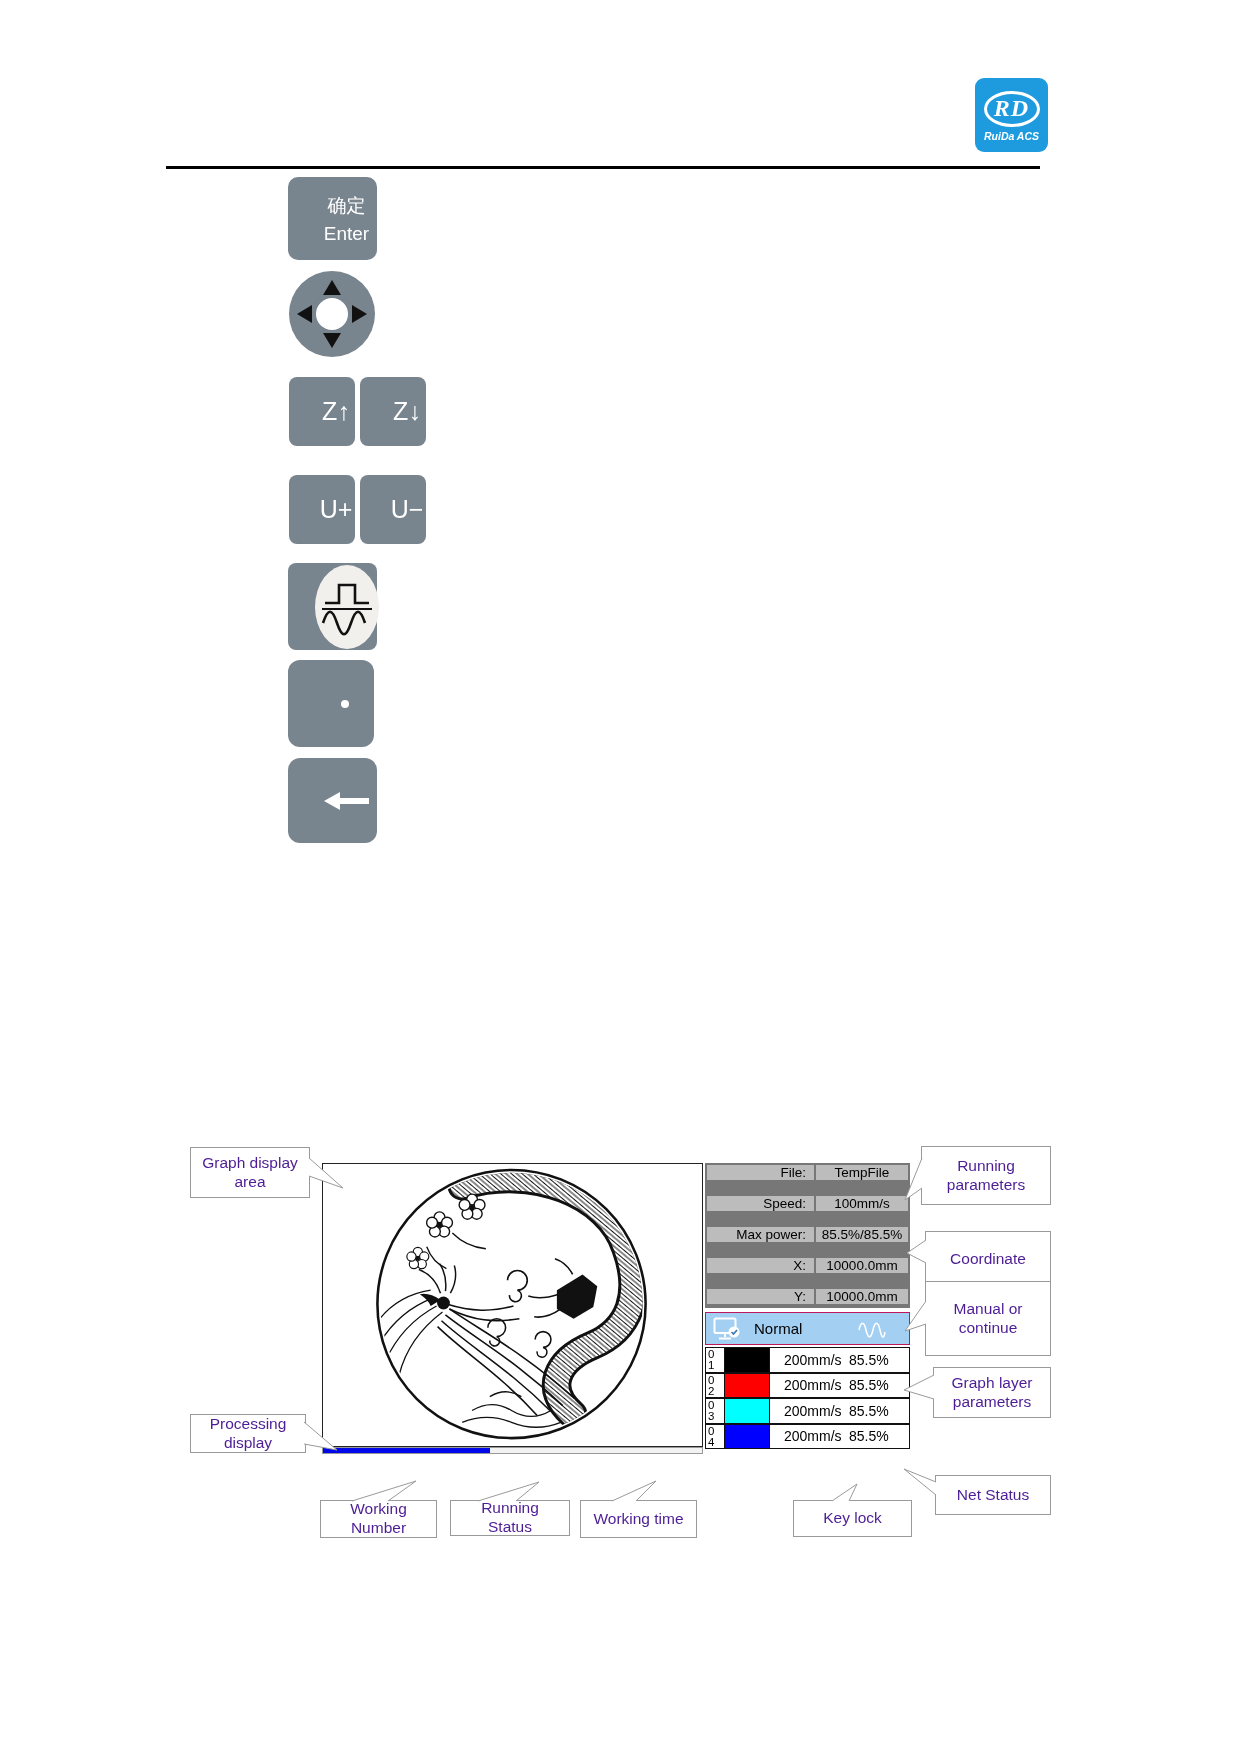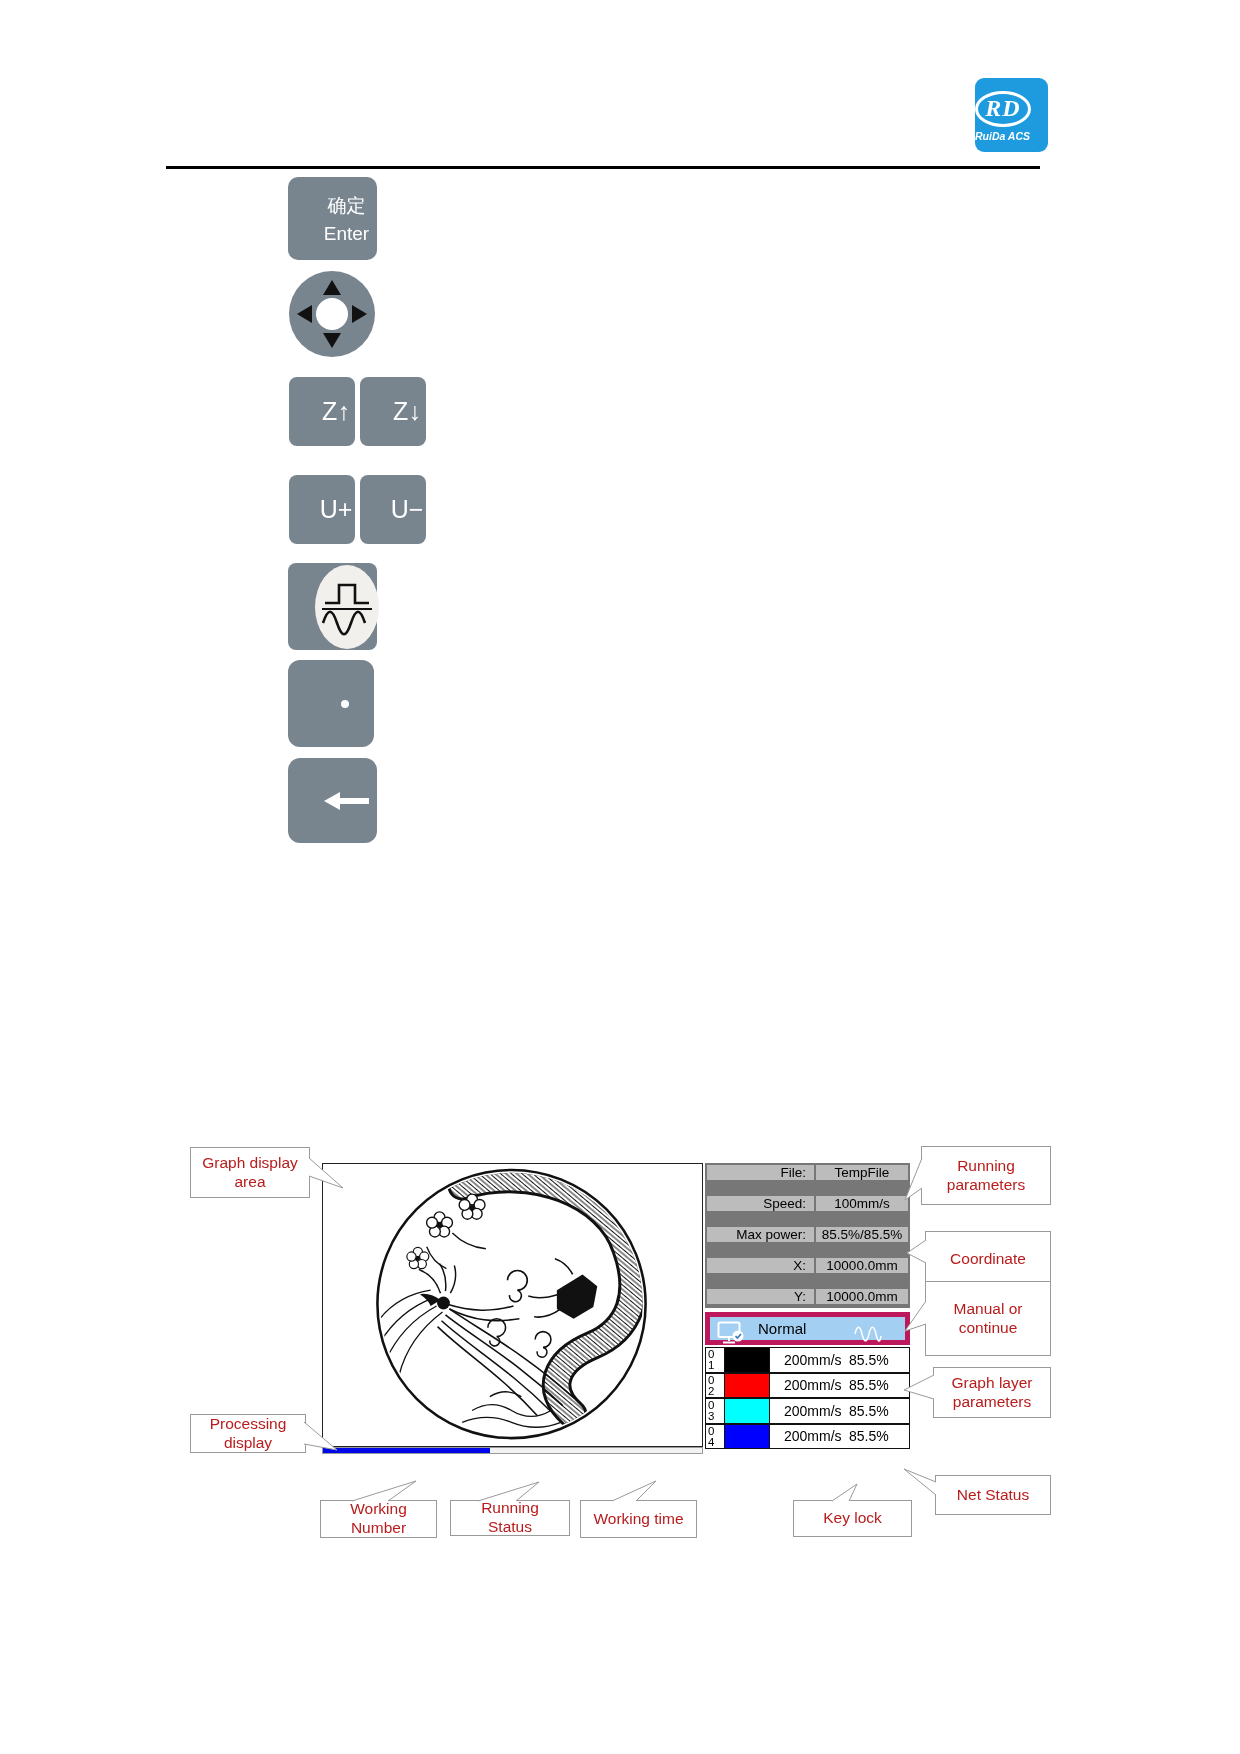--- a/index.html
+++ b/index.html
@@ -5,21 +5,21 @@
   * { margin:0; padding:0; box-sizing:border-box; }
   html,body { background:#fff; }
   #page {
     position:relative; width:1240px; height:1754px; background:#ffffff;
     font-family:"Liberation Sans", sans-serif; color:#000; overflow:hidden;
   }
 
   
   #header-rule { position:absolute; left:166px; top:166px; width:874px; height:3px; background:#000; }
   #logo { position:absolute; left:975px; top:78px; width:73px; height:74px; border-radius:9px;
-          display:flex; flex-direction:column; justify-content:center; }
+          display:flex; flex-direction:column; align-items:center; justify-content:center; }
   #logo .oval { width:56px; height:36px; border:3px solid #fff; border-radius:50%;
           display:flex; align-items:center; justify-content:center; margin-top:2px; }
   #logo .rd { font-family:"Liberation Serif", serif; font-style:italic; font-weight:bold;
           font-size:24px; color:#fff; letter-spacing:1px; }
   #logo .nm { font-style:italic; font-weight:bold; font-size:10.5px; color:#fff; margin-top:3px; }
 
   
   .kbtn { position:absolute; background:#78848E; color:#fff;
           display:flex; align-items:center; justify-content:center; border:none; cursor:pointer;padding-left:28px; }
   #btn-enter { left:288px; top:177px; width:89px; height:83px; border-radius:10px;
@@ -50,21 +50,21 @@
           background:#f2f2f2; border:1px solid #999; }
   #progress-fill { height:100%; background:#0007E8; }
   #param-table { position:absolute; left:705px; top:1163px; width:205px; height:145px;
           display:grid; grid-template-rows:repeat(6,1fr); gap:16px; background:#777;
           border:2px solid #777; font-size:13.5px; }
   .prow { display:grid; grid-template-columns:107px 1fr; gap:2px; }
   .prow > div { background:#BCBCBC; display:flex; align-items:center; }
   .plabel { justify-content:flex-end; padding-right:8px; }
   .pvalue { justify-content:center; }
   #normal-bar { position:absolute; left:705px; top:1312px; width:205px; height:33px;
-          border:5px solid #be185d; }
+          border:1px solid #be185d; }
   #normal-bar .mode-text { position:absolute; left:48px; top:0; height:100%;
           display:flex; align-items:center; font-size:15px; color:#000; }
   #normal-bar svg.mon { position:absolute; left:7px; top:4px; }
   #normal-bar svg.sine { position:absolute; right:22px; top:7px; }
   #layer-list { position:absolute; left:705px; top:1347px; width:205px; height:102px;
           display:grid; grid-template-rows:repeat(4,1fr); gap:2px; background:#111;
           border:1.5px solid #111; }
   .lrow { background:#fff; position:relative; font-size:14px; }
   .lnum { position:absolute; left:2px; top:0; bottom:0; width:16px;
           display:flex; flex-direction:column; justify-content:space-between;
@@ -79,21 +79,21 @@
   #status-count-label { left:14px; }
   #status-count { left:88px; }
   #status-state { left:221px; }
   #status-time  { left:311px; }
   #lock-icon { position:absolute; left:527px; top:5px; }
   #net-icon  { position:absolute; left:553px; top:6px; }
 
   
   .callout { position:absolute; background:#fff; border:1px solid #9a9a9a;
           display:flex; align-items:center; justify-content:center; text-align:center;
-          font-size:15.5px; line-height:1.22; color:#b91c1c; padding:2px 6px; }
+          font-size:15.5px; line-height:1.22; color:#4c1d95; padding:2px 6px; }
   #co-graph-display { left:190px; top:1147px; width:120px; height:51px; }
   #co-running-params { left:921px; top:1146px; width:130px; height:59px; }
   #co-coordinate { left:925px; top:1231px; width:126px; height:56px; }
   #co-manual { left:925px; top:1281px; width:126px; height:75px; }
   #co-layer-params { left:933px; top:1367px; width:118px; height:51px; }
   #co-net-status { left:935px; top:1475px; width:116px; height:40px; }
   #co-processing { left:190px; top:1414px; width:116px; height:39px; }
   #co-working-number { left:320px; top:1500px; width:117px; height:38px; padding:2px 10px; }
   #co-running-status { left:450px; top:1500px; width:120px; height:36px; padding:2px 14px; }
   #co-working-time { left:580px; top:1500px; width:117px; height:38px; }

